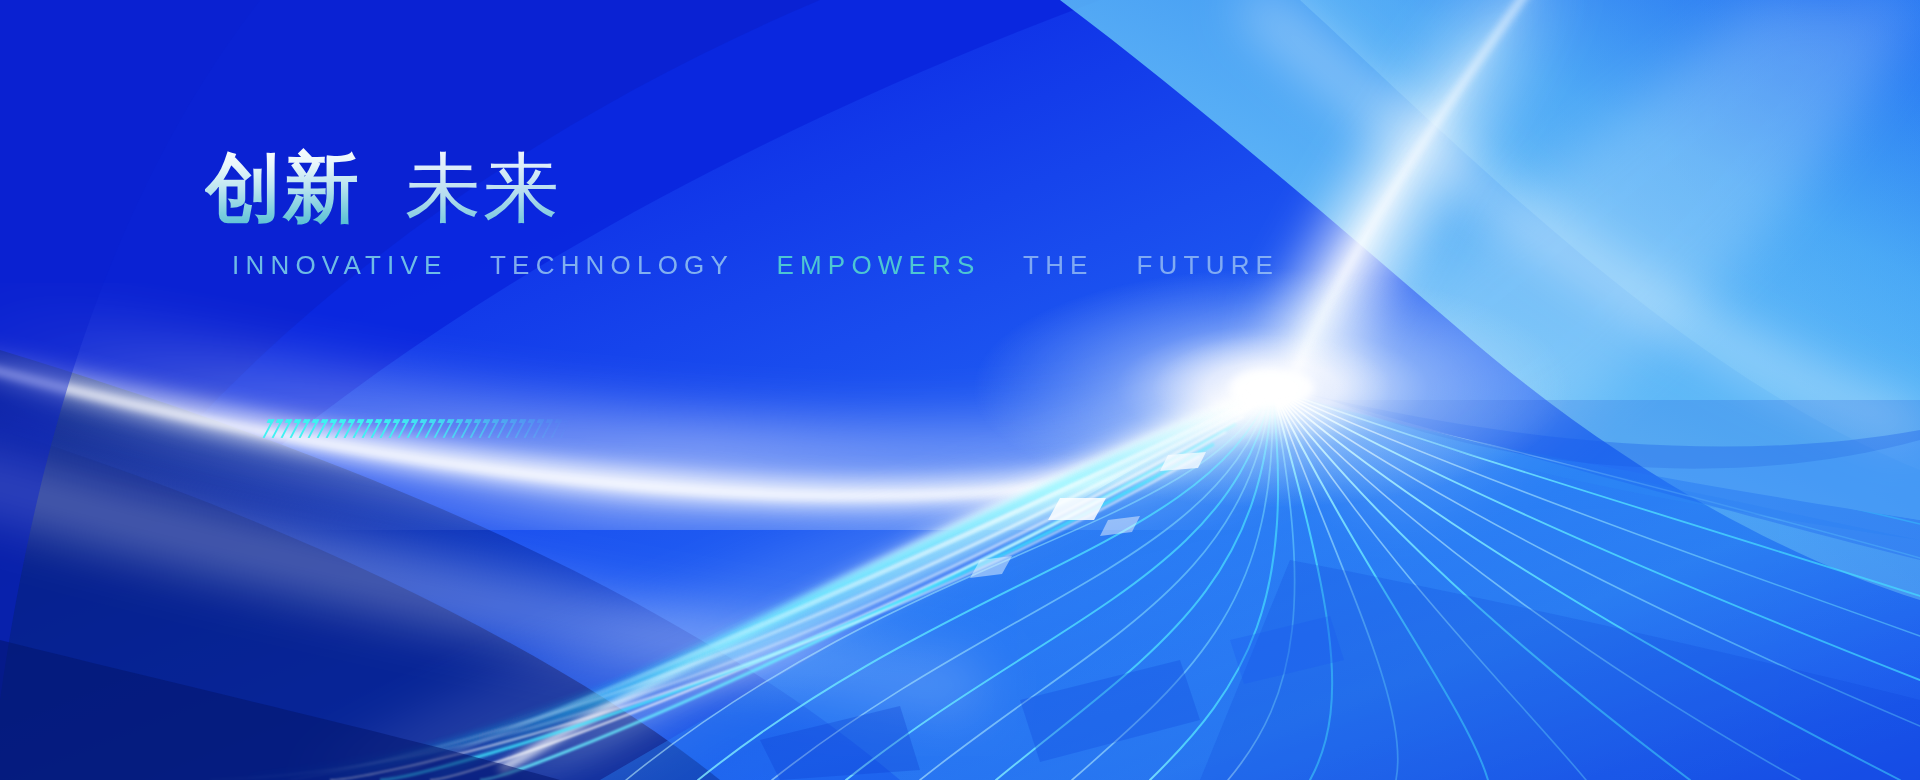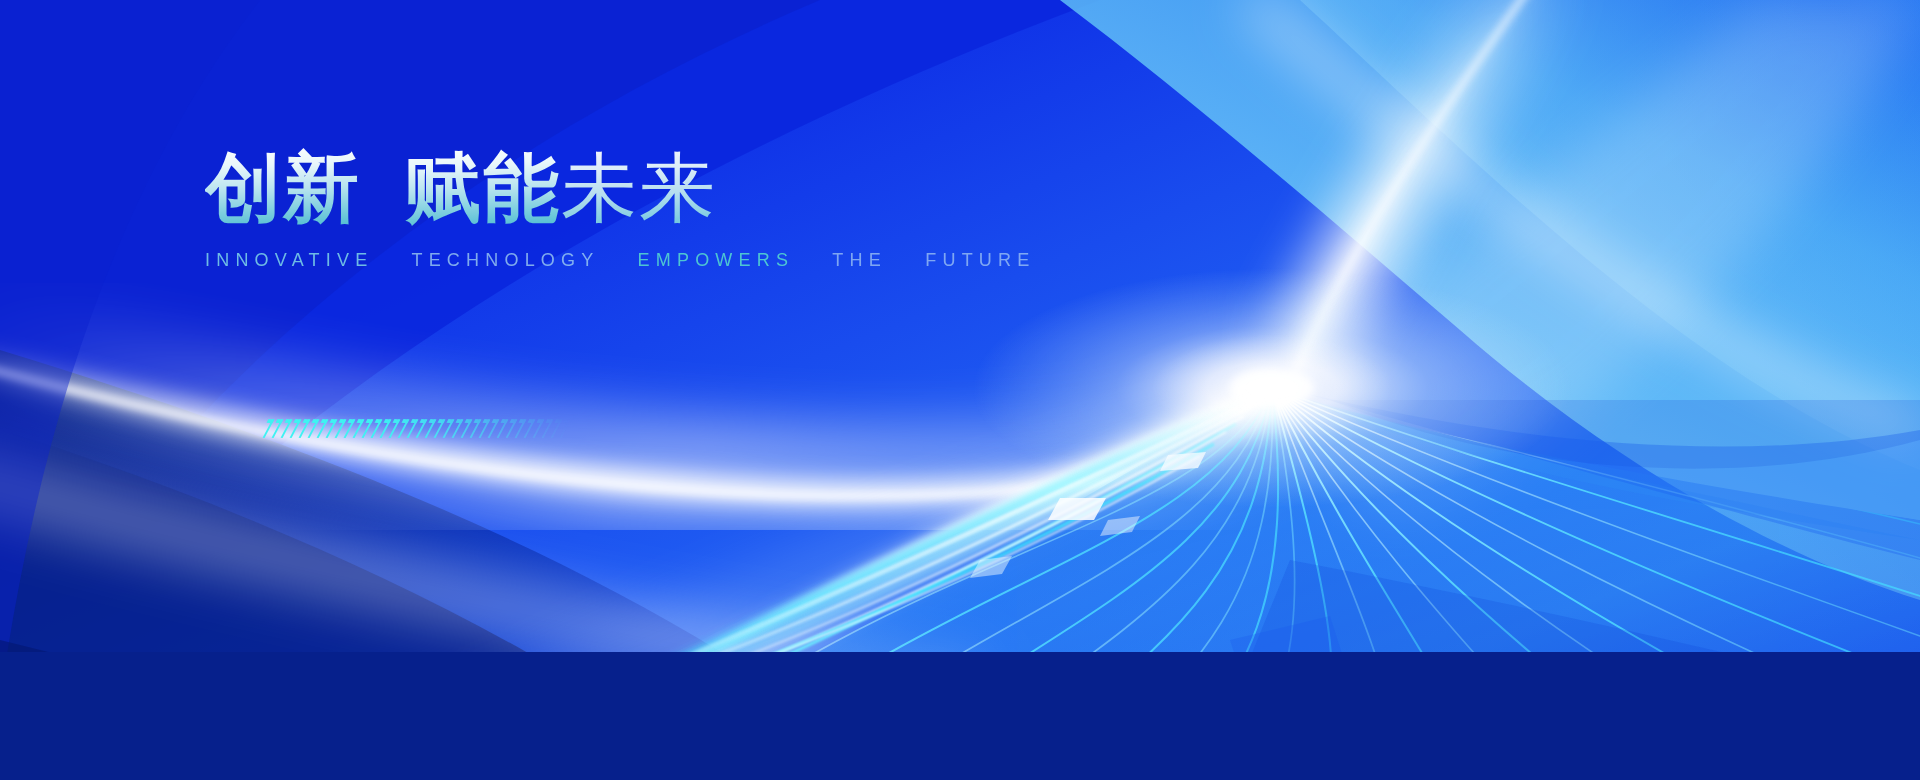--- a/index.html
+++ b/index.html
@@ -3,21 +3,21 @@
 <meta charset="utf-8">
 <title>Tech Banner</title>
 <style>
   * { margin:0; padding:0; box-sizing:border-box; }
   html,body{ background:#06208c; }
   body{
     width:1920px; height:780px; overflow:hidden;
     font-family:"Liberation Sans","DejaVu Sans",sans-serif;
   }
   #banner{
-    position:relative; width:1920px; height:652px; overflow:hidden;
+    position:relative; width:1920px; height:780px; overflow:hidden;
     background:#0f172a;
   }
   .layer{ position:absolute; inset:0; }
   svg.layer{ display:block; }
 
   
   #textblock{
     position:absolute; left:205px; top:140px; width:900px;
     z-index:40; pointer-events:auto;
   }
@@ -36,22 +36,23 @@
   }
   #headline .light{
     font-weight:normal;
     background-image:linear-gradient(178deg,#ffffff 6%,#e6f6fa 30%,#bde6f0 56%,#8ed6e3 78%,#5cc4d6 96%);
     opacity:.96;
   }
   #headline .gap{ display:inline-block; width:44px; }
 
   #subtitle{
     margin-top:14px;
-    font-size:18px; letter-spacing:6.2px; white-space:nowrap;
+    font-size:26px; letter-spacing:6.2px; white-space:nowrap;
     font-weight:normal;
+    margin-left:27px;
   }
   #subtitle .s1{ color:#7fd6e8; opacity:.86; }
   #subtitle .s2{ color:#56d9cf; opacity:.88; }
   #subtitle .s3{ color:#a9d9f2; opacity:.74; }
   #subtitle .s4{ color:#bfe2f6; opacity:.62; }
   #subtitle .sgap{ display:inline-block; width:16px; }
 
   
   #chevrons{
     position:absolute; left:262px; top:412px; z-index:40;
@@ -290,21 +291,20 @@
 
       <path d="M0,0 L260,0 C120,180 40,420 0,700 Z" fill="#0a22cf" opacity="0.45"></path>
       <path d="M0,640 C200,690 420,740 560,780 L0,780 Z" fill="#04166e" opacity="0.55"></path>
     </g>
   </svg>
 
   <div id="textblock">
     <div id="headline">
       <span class="seg bold">创新</span>
       <span class="gap"></span>
-      <span class="seg bold">赋能</span>
       <span class="seg light">未来</span>
     </div>
 
     <div id="subtitle">
       <span class="s1">INNOVATIVE</span>
       <span class="sgap"></span>
       <span class="s3">TECHNOLOGY</span>
       <span class="sgap"></span>
       <span class="s2">EMPOWERS</span>
       <span class="sgap"></span>

